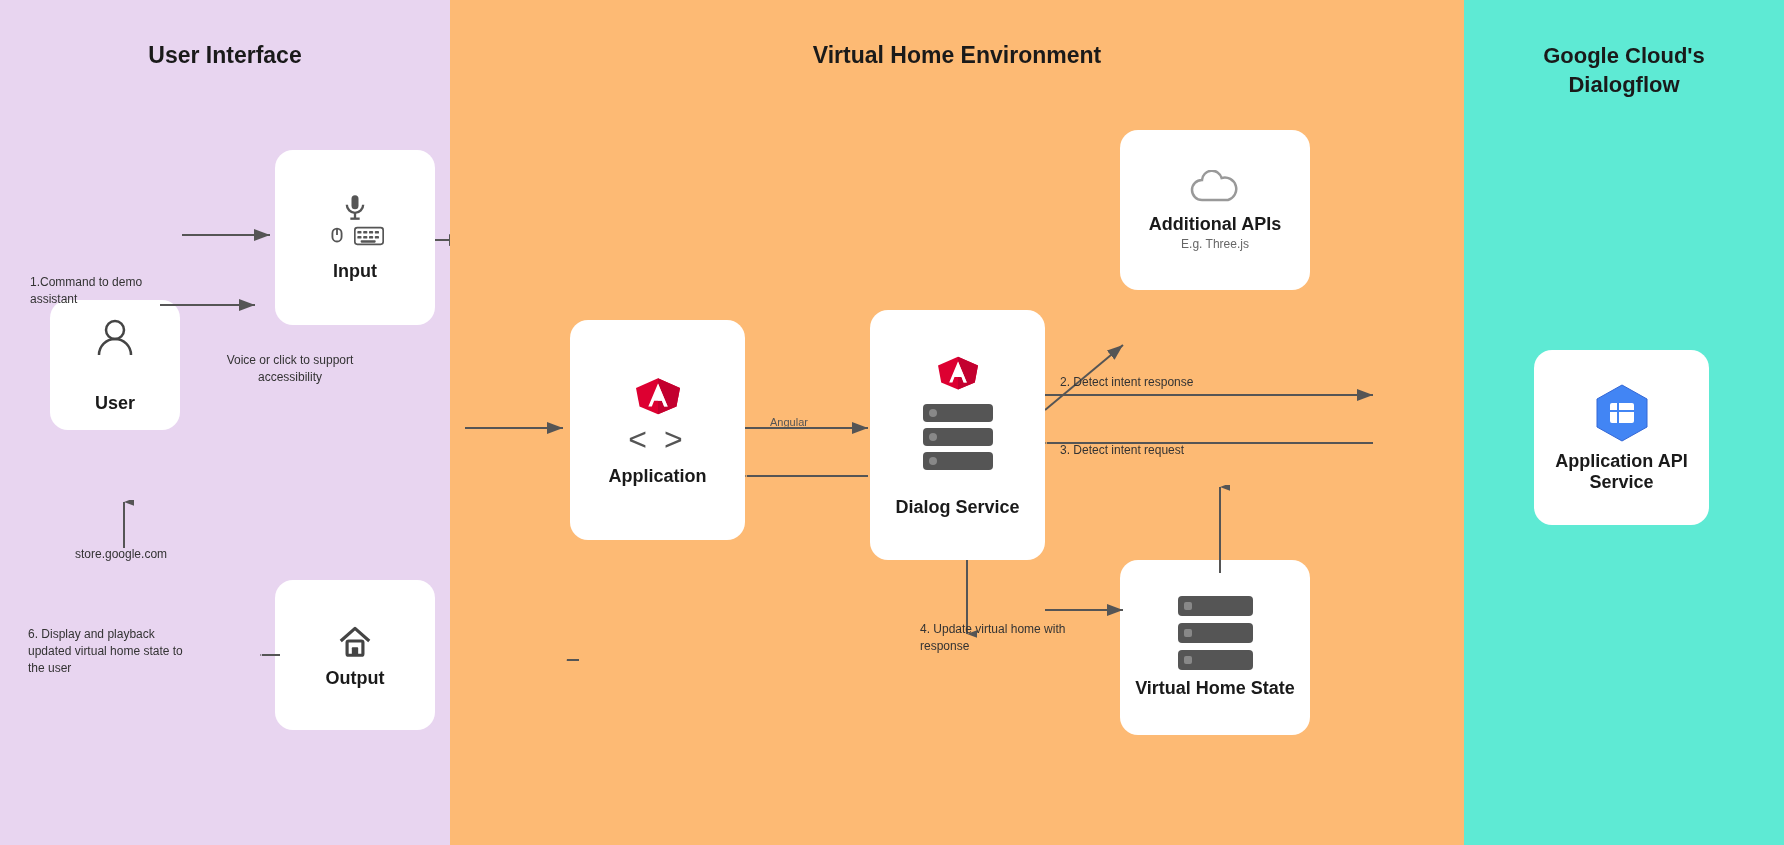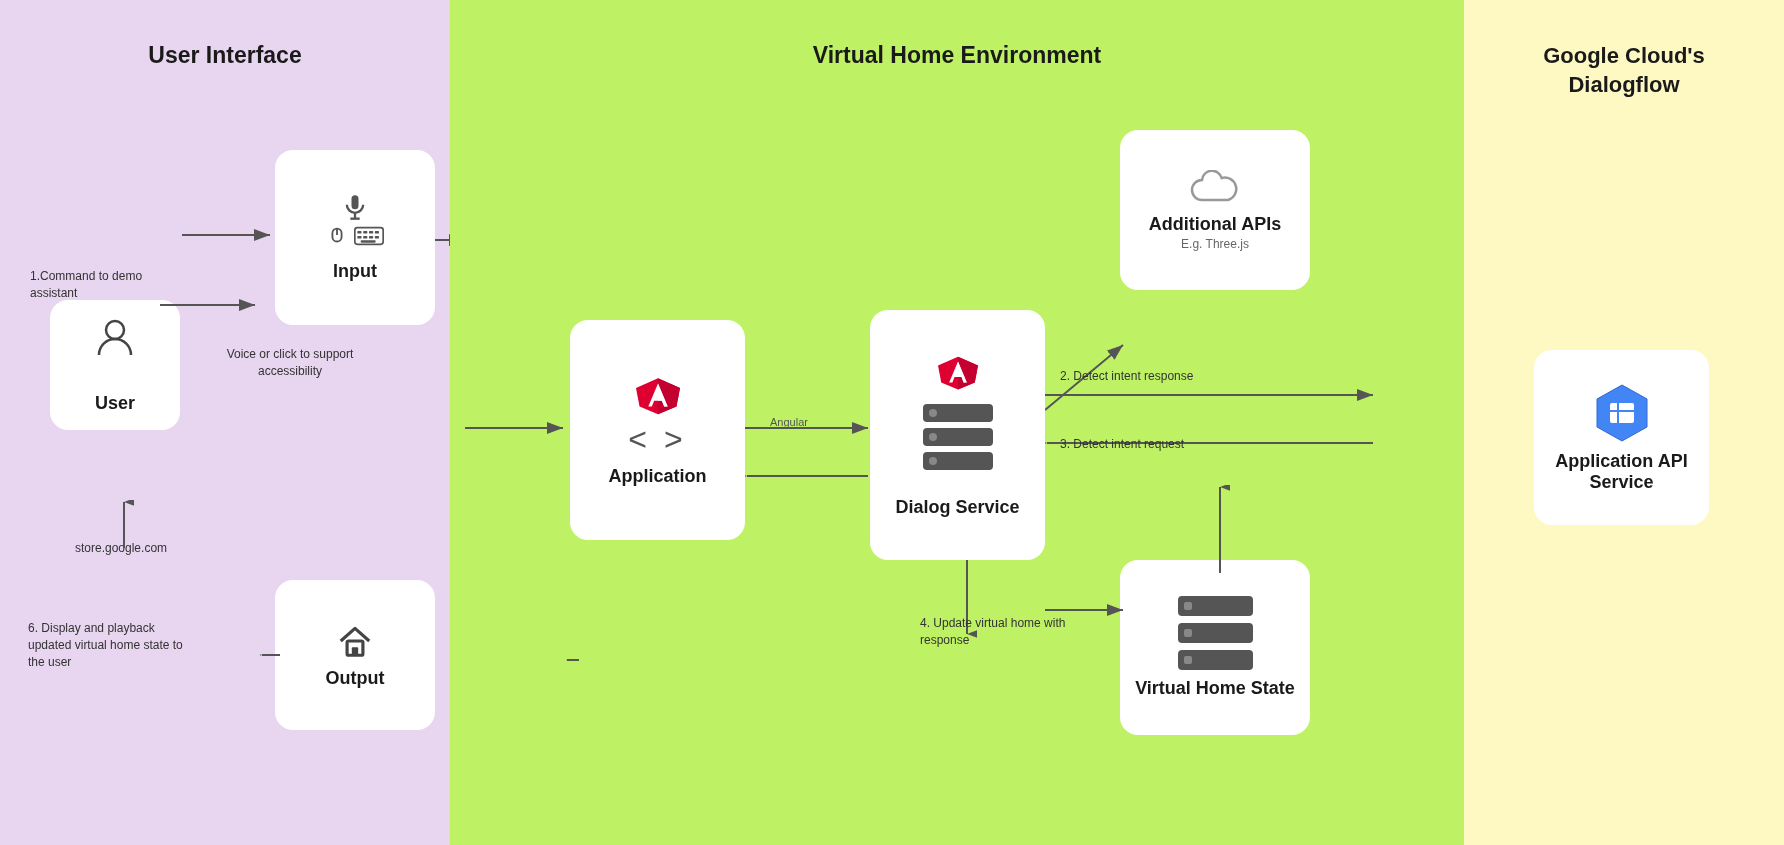--- a/index.html
+++ b/index.html
@@ -23,27 +23,27 @@
 
     
     .ui-section {
       background: #e8d5f0;
       width: 450px;
       min-width: 450px;
     }
 
     
     .vh-section {
-      background: #bef264;
+      background: #fdba74;
       flex: 1;
     }
 
     
     .gc-section {
-      background: #fef9c3;
+      background: #5eead4;
       width: 320px;
       min-width: 320px;
     }
 
     
     .card {
       background: white;
       border-radius: 18px;
       display: flex;
       flex-direction: column;
@@ -108,20 +108,21 @@
       width: 100%;
       height: 100%;
     }
 
     
     .annotation {
       font-size: 12px;
       color: #333;
       position: absolute;
       line-height: 1.4;
+      margin-top: 6px;
     }
   </style>
 </head>
 <body>
 
 <div class="diagram">
 
   <div class="section ui-section" style="position:relative; overflow:hidden;">
     <div class="section-inner">
 

